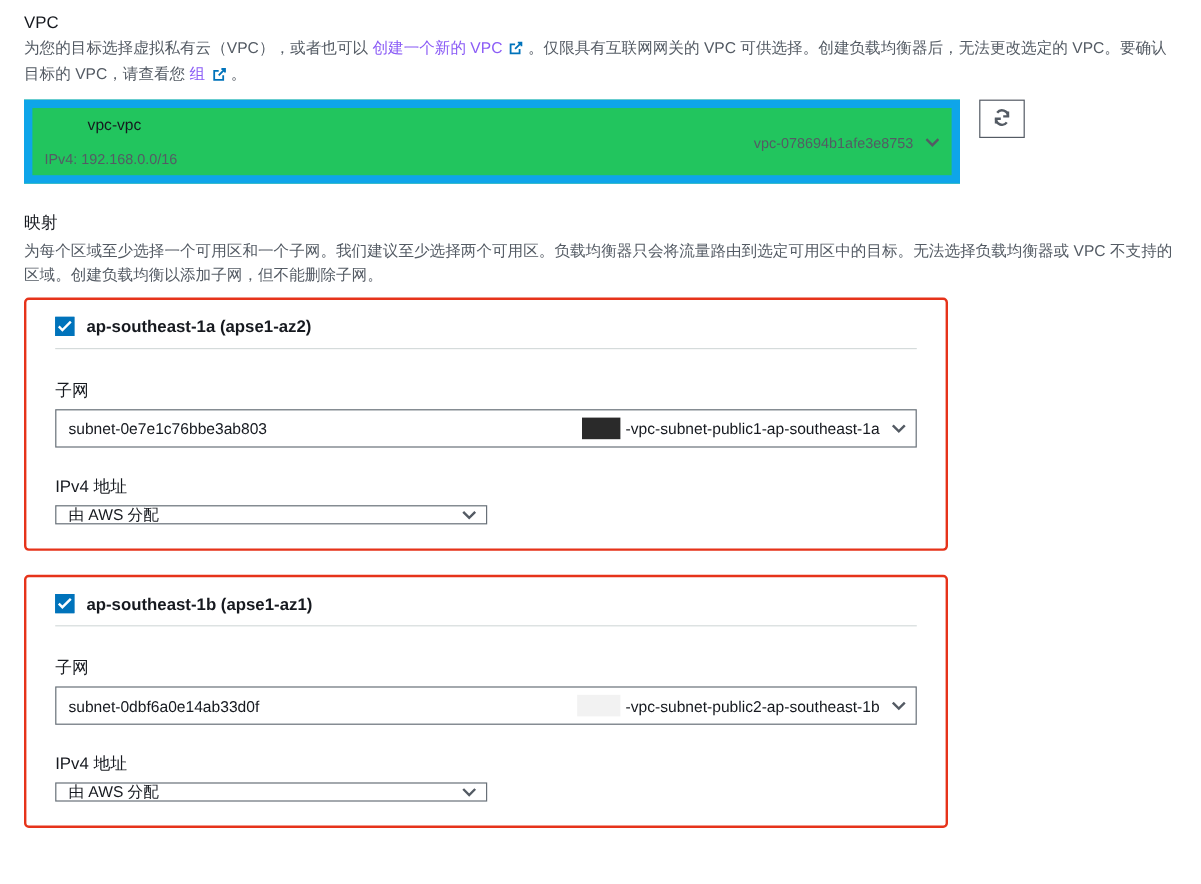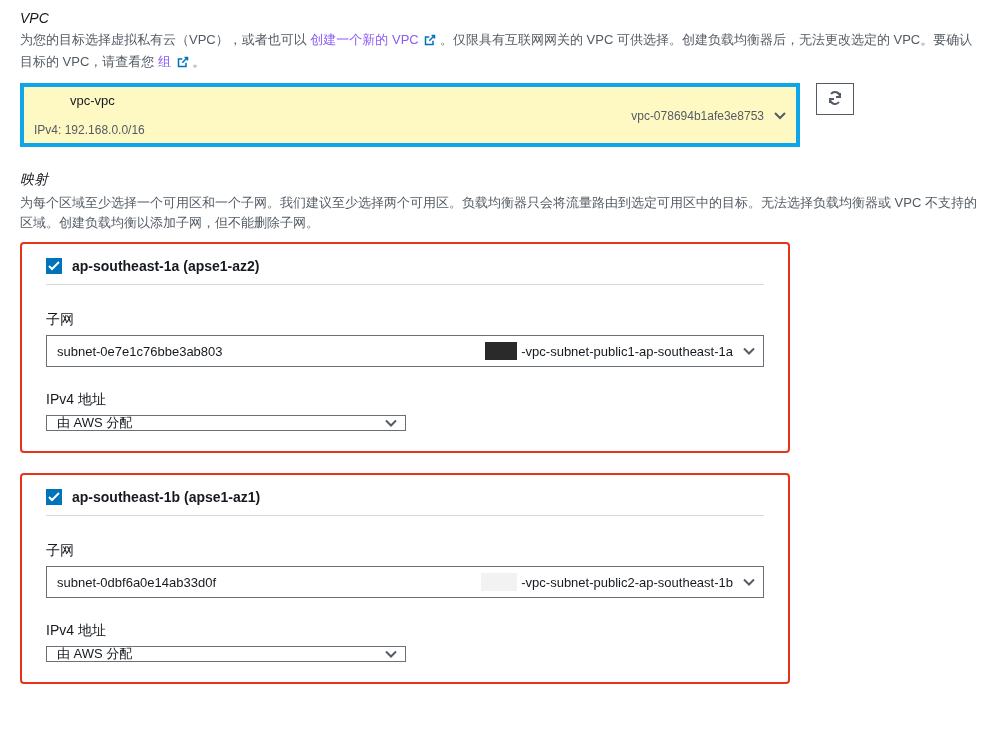--- a/index.html
+++ b/index.html
@@ -9,21 +9,20 @@
       color: #16191f;
       background: #fff;
       padding: 10px 20px;
       width: 1001px;
     }
     .section-header {
       font-size: 14px;
       font-weight: 400;
       color: #16191f;
       margin-bottom: 4px;
-      font-style: italic;
     }
     .section-desc {
       font-size: 13px;
       color: #545b64;
       margin-bottom: 10px;
       line-height: 1.5;
     }
     .link {
       color: #8b5cf6;
       text-decoration: none;
@@ -36,23 +35,23 @@
       margin-left: 2px;
     }
     .vpc-row {
       display: flex;
       align-items: flex-start;
       gap: 16px;
       margin-bottom: 24px;
     }
     .vpc-select {
       flex: 0 0 780px;
-      border: 4px solid #0ea5e9;
+      border: 7px solid #0ea5e9;
       padding: 6px 32px 6px 10px;
-      background: #fef9c3;
+      background: #22c55e;
       position: relative;
       cursor: pointer;
     }
     .vpc-select .name {
       font-size: 13px;
       color: #16191f;
       padding-left: 36px;
     }
     .vpc-select .id {
       font-size: 12px;

